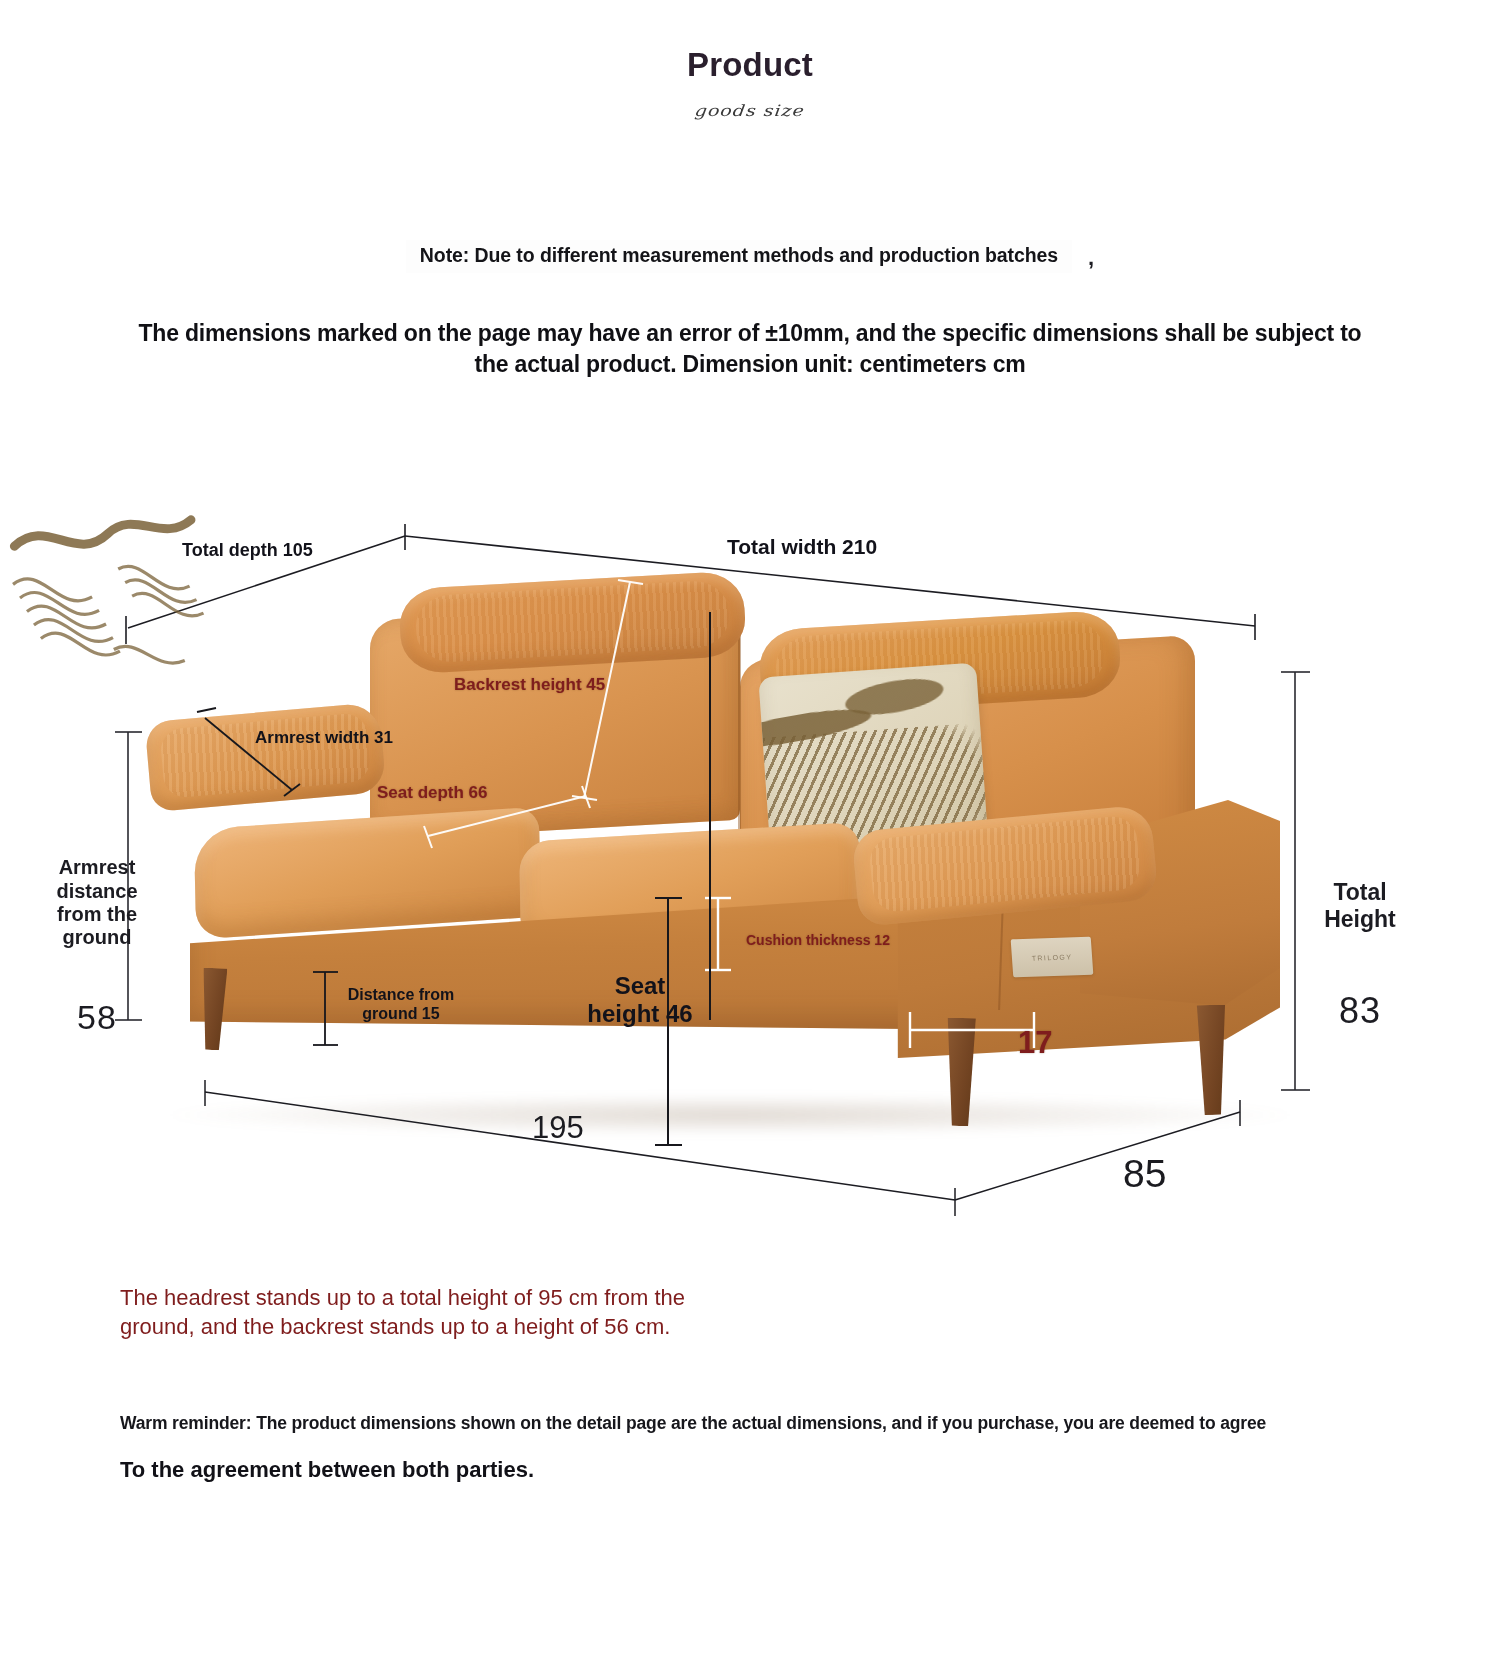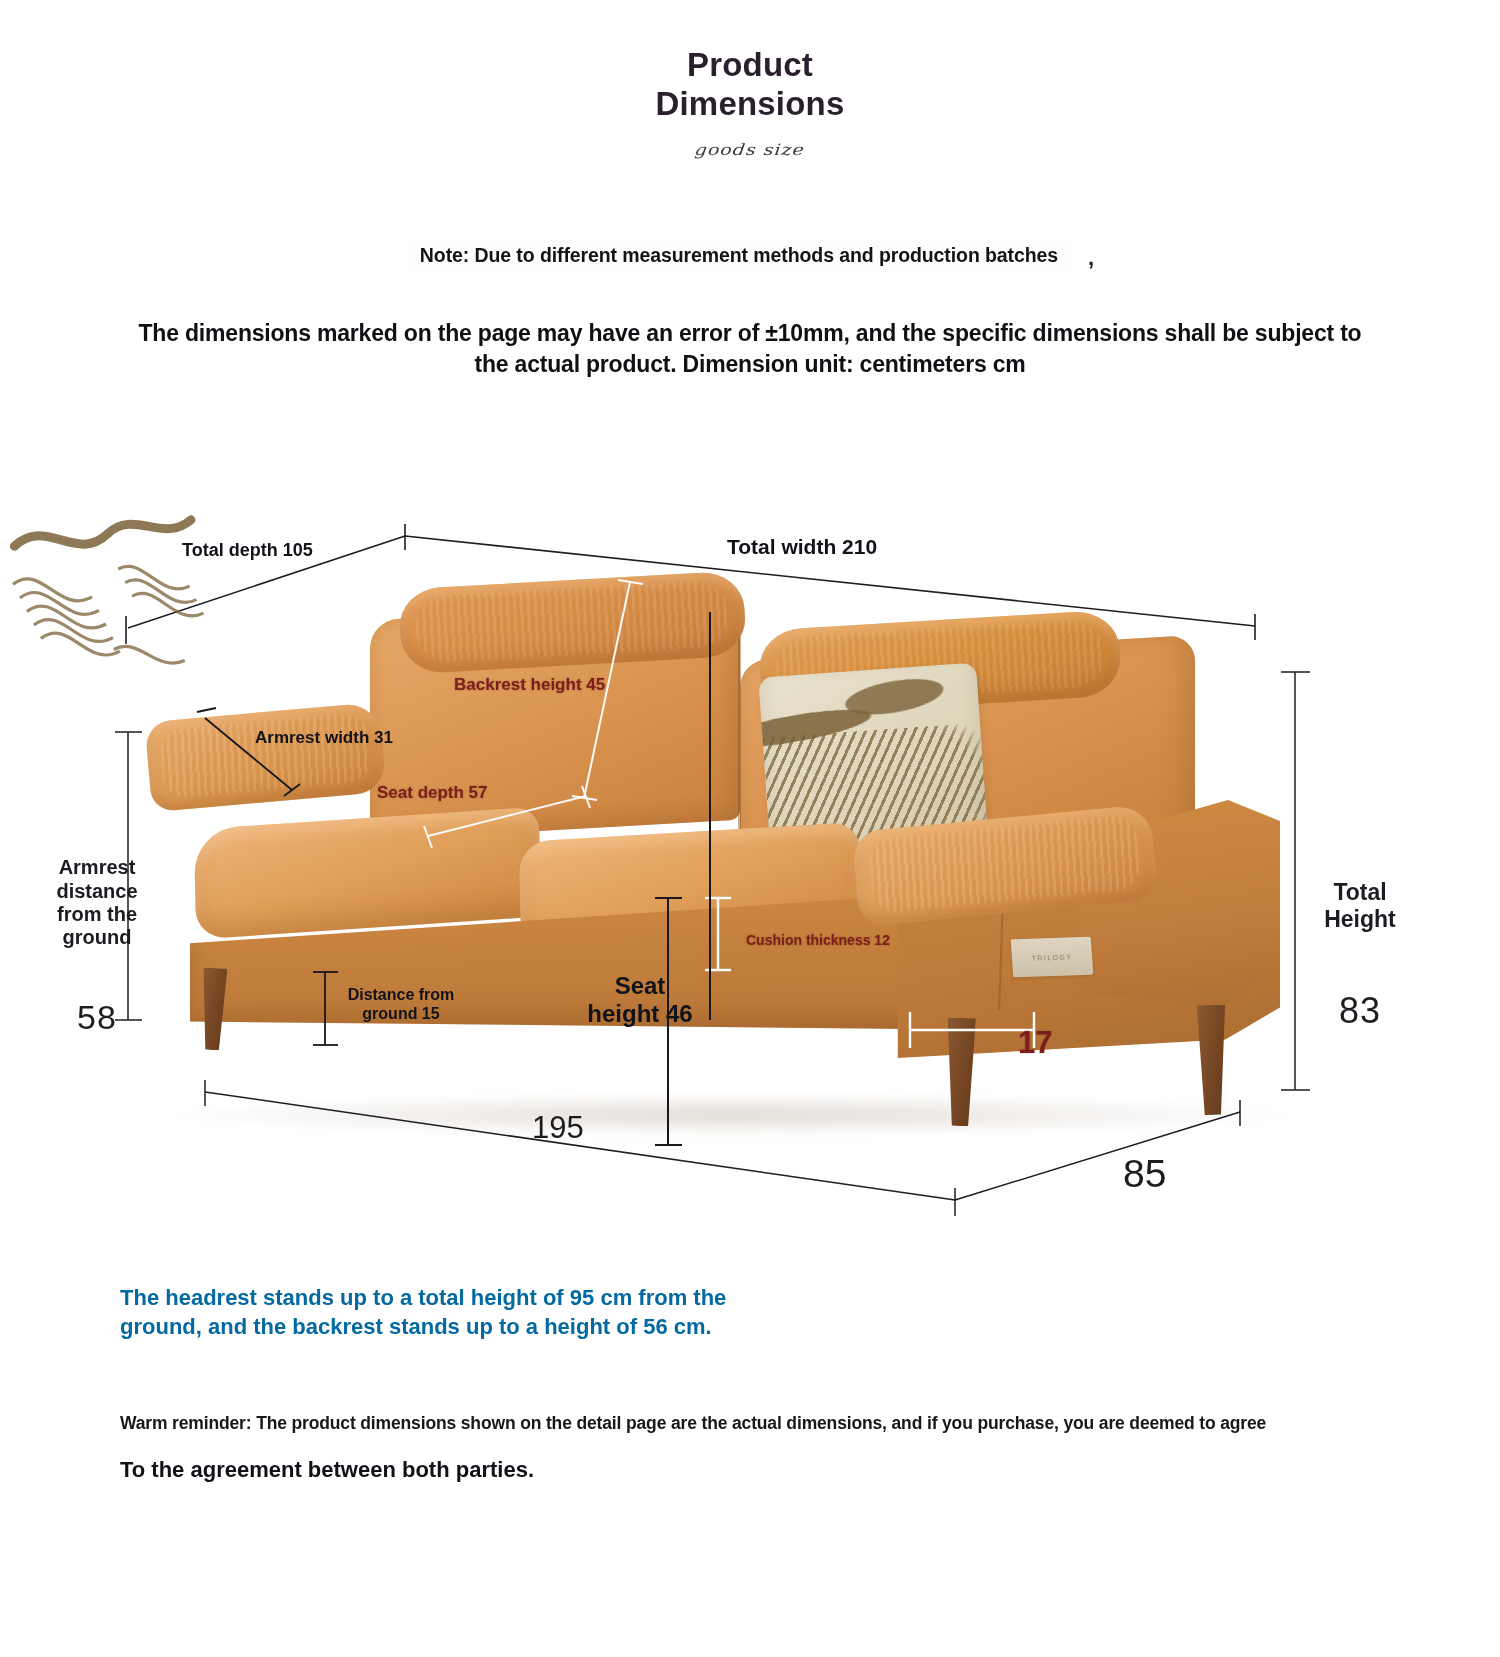--- a/index.html
+++ b/index.html
@@ -279,39 +279,38 @@
   .d-17     { left:1010px; top:1025px; font-size:31px; }
   .d-195    { left:532px; top:1110px; font-size:31px; }
   .d-85     { left:1123px; top:1152px; font-size:39px; }
 
   
   .abs-num { position:absolute; font-family:"Liberation Sans", sans-serif; }
 
   
   .foot1 {
     position:absolute; left:120px; top:1283px; width:640px;
-    font-size:22px; font-weight:bold; line-height:1.33; color:#0369a1;
+    font-size:22px; font-weight:normal; line-height:1.33; color:#7f1d1d;
   }
   .foot2 {
     position:absolute; left:120px; top:1411px; width:1270px;
     font-size:17.5px; font-weight:bold; line-height:1.4; color:#17171c;
     letter-spacing:-0.15px;
   }
   .foot3 {
     position:absolute; left:120px; top:1455px; width:640px;
     font-size:22px; font-weight:bold; line-height:1.33; color:#111117;
   }
 </style>
 </head>
 <body>
 
 <div class="header">
   <div class="title">
     <span>Product</span>
-    <span class="l2">Dimensions</span>
   </div>
   <div class="subtitle">goods size</div>
 </div>
 
 <div class="note-row">
   <span class="note-box">Note: Due to different measurement methods and production batches</span><span class="note-comma">,</span>
 </div>
 
 <div class="disclaimer">The dimensions marked on the page may have an error of ±10mm, and the specific dimensions shall be subject to the actual product. Dimension unit: centimeters cm</div>
 
@@ -445,21 +444,21 @@
       <path d="M126,84 C152,72 166,118 196,106"></path>
       <path d="M132,98 C158,86 172,132 202,120"></path>
       <path d="M110,150 C136,138 150,176 180,166"></path>
     </g>
   </svg>
 
   <div class="dim dim-b d-depth">Total depth 105</div>
   <div class="dim dim-b d-width">Total width 210</div>
   <div class="dim dim-w d-backrest">Backrest height 45</div>
   <div class="dim dim-b d-armw">Armrest width 31</div>
-  <div class="dim dim-w d-seatd">Seat depth 57</div>
+  <div class="dim dim-w d-seatd">Seat depth 66</div>
   <div class="dim dim-w d-cushion">Cushion thickness 12</div>
 
   <div class="dim d-armdist">
     <div>Armrest
 distance
 from the
 ground</div>
     <div class="d-armdist-num">58</div>
   </div>
 

